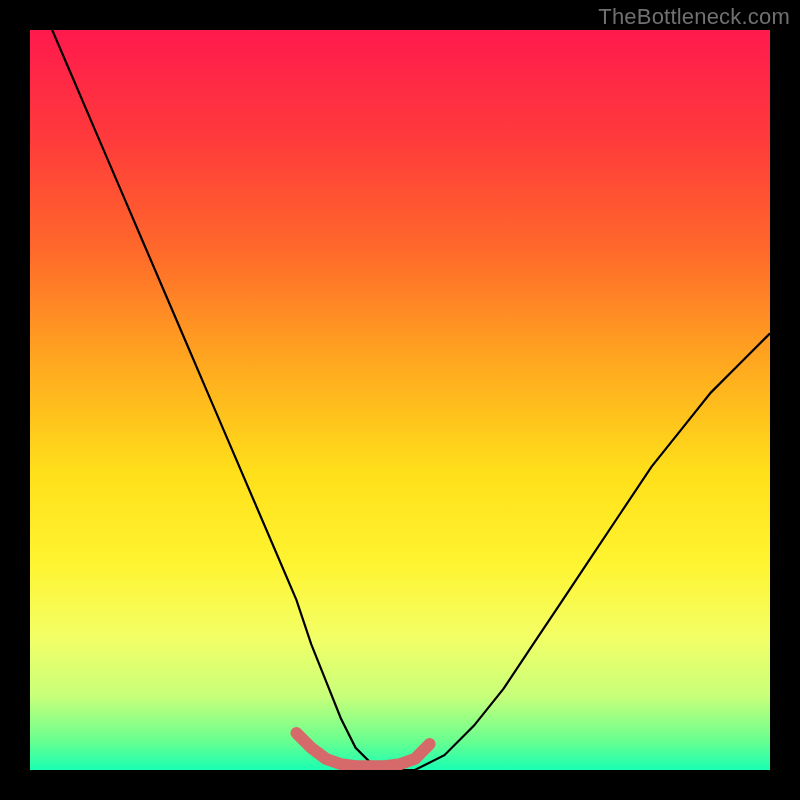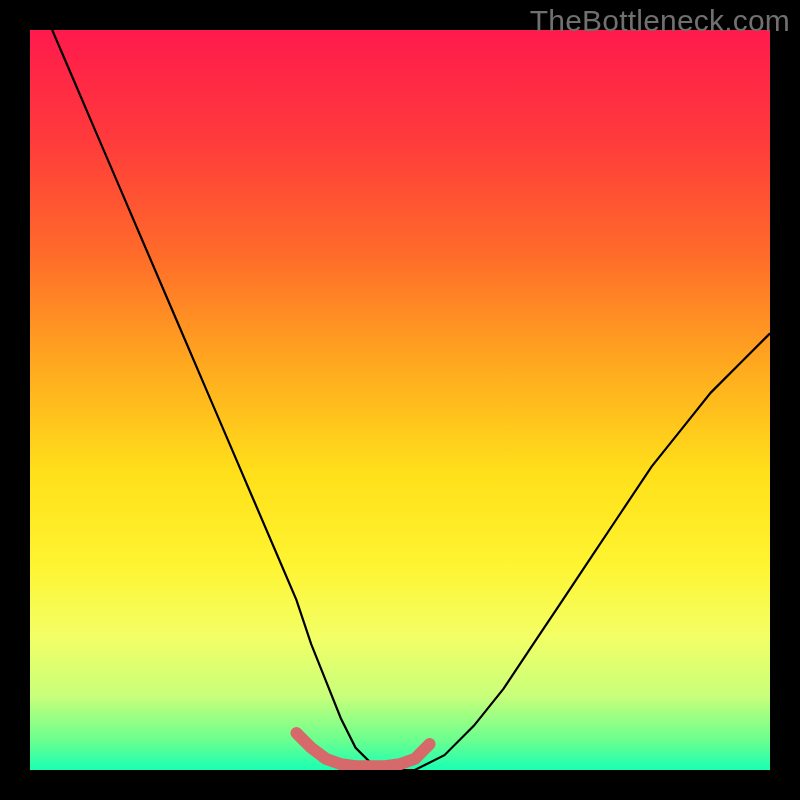--- a/index.html
+++ b/index.html
@@ -15,21 +15,21 @@
     position: relative;
     width: 800px;
     height: 800px;
     background: #000;
   }
   .watermark {
     position: absolute;
     top: 4px;
     right: 10px;
     color: #707070;
-    font-size: 30px;
+    font-size: 22px;
     font-weight: 500;
     z-index: 10;
     letter-spacing: 0.2px;
   }
   .plot-area {
     position: absolute;
     top: 30px;
     left: 30px;
     width: 740px;
     height: 740px;

